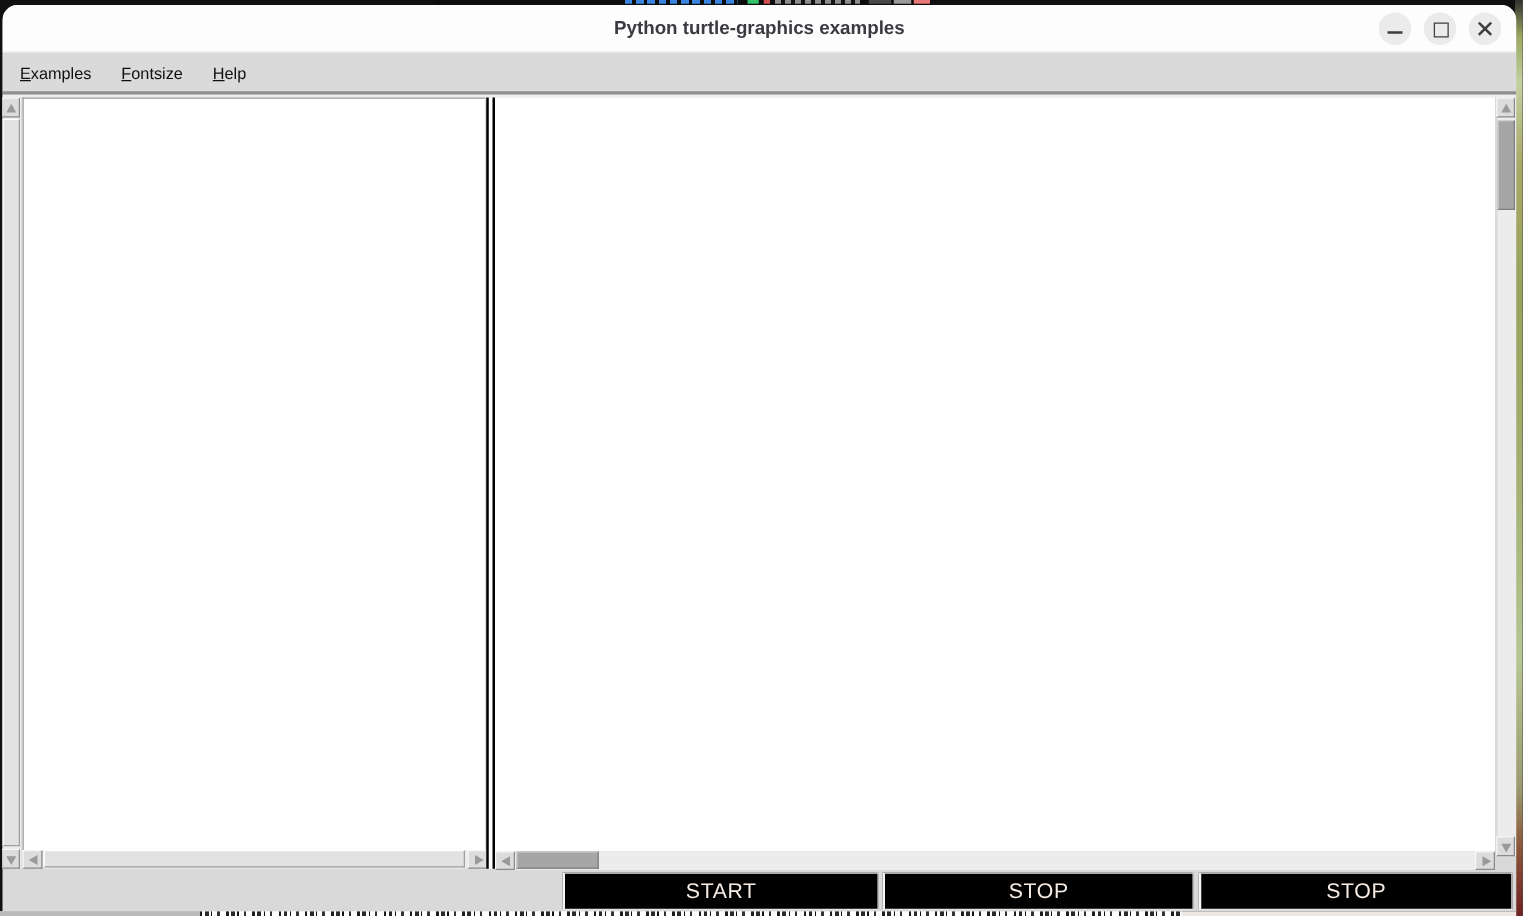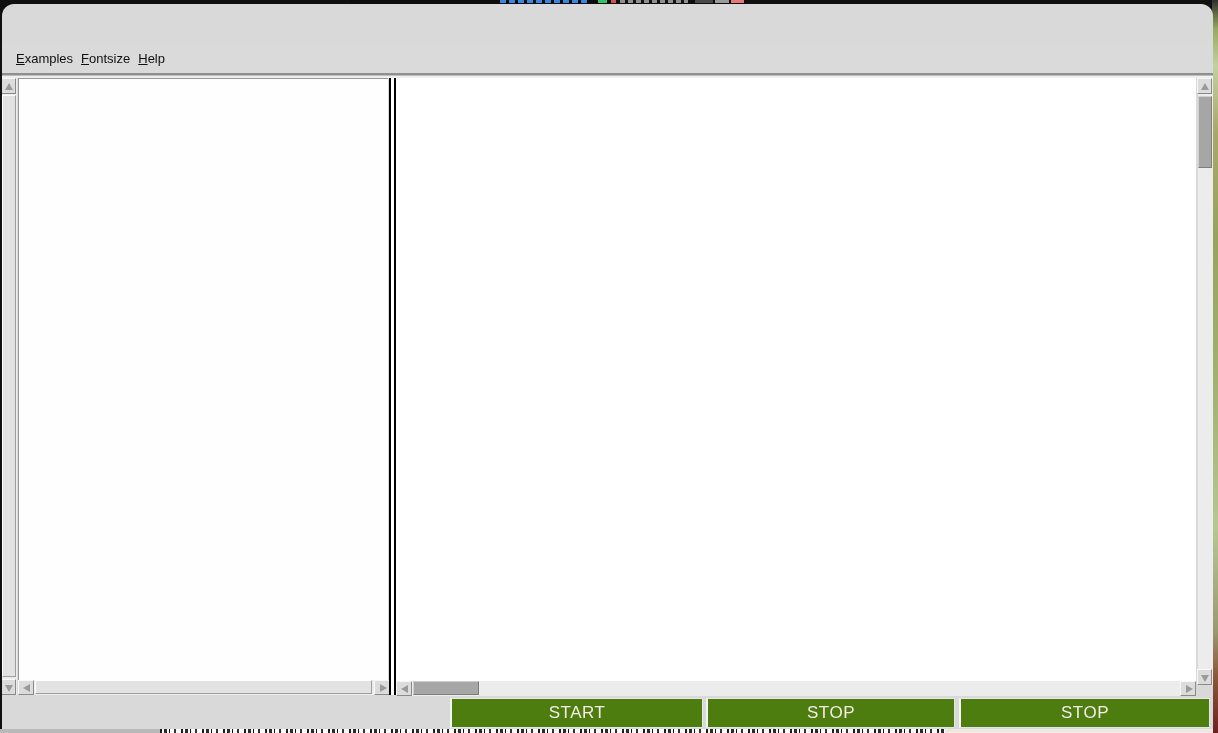--- a/index.html
+++ b/index.html
@@ -38,21 +38,21 @@
            text-align:center; font-size:15px; font-weight:700; color:#3c3a41; }
   .tb-controls { position:absolute; right:12px; top:6px; height:26px; display:flex; gap:10px; }
   .ctl { width:26px; height:26px; border-radius:50%; background:#ebebeb; position:relative; cursor:pointer; }
   .icon-minimize::after { content:""; position:absolute; left:7px; top:15px; width:12px; height:2px; background:#3d3d3d; }
   .icon-maximize::after { content:""; position:absolute; left:8px; top:8px; width:10px; height:10px; border:1.6px solid #3d3d3d; }
   .icon-close::before, .icon-close::after { content:""; position:absolute; left:6px; top:12px; width:14px; height:2px; background:#3d3d3d; }
   .icon-close::before { transform:rotate(45deg); }
   .icon-close::after  { transform:rotate(-45deg); }
 
   .menubar { position:absolute; left:0; top:39px; width:100%; height:30px; background:#dadada;
-             display:flex; align-items:center; padding-left:10px; }
+             display:flex; align-items:center; padding-left:10px; gap:16px; }
   .menu-item { font-size:13px; color:#101010; padding:3px 4px; cursor:pointer; }
   .menu-item .ul { text-decoration:underline; }
   .menu-sep { position:absolute; left:0; top:69px; width:100%; height:5px;
               background:linear-gradient(180deg,#8f8f8f 0 2px,#bdbdbd 2px 3px,#efefef 3px 5px); }
 
   
   .sb-v { position:absolute; width:15px; background:#ececec; }
   .sb-h { position:absolute; height:15px; background:#ececec; }
   .arr { position:absolute; width:15px; height:16px; background:#dcdcdc;
          border:1px solid; border-color:#f7f7f7 #8a8a8a #8a8a8a #f7f7f7; }
@@ -71,21 +71,21 @@
   .text-panel { position:absolute; left:16px; top:74px; width:370px; height:602px;
                 background:#fefefe; border-left:1px solid #9a9a9a; border-top:1px solid #9a9a9a; }
   .divider { position:absolute; left:387px; top:74px; width:7px; height:617px;
              background:#ffffff; border-left:2px solid #000000; border-right:2px solid #000000; }
   .canvas-panel { position:absolute; left:394px; top:74px; width:800px; height:603px; background:#ffffff; }
 
   
   .status-label { position:absolute; left:6px; top:694px; width:436px; height:30px;
                   background:#d6d6f8; border:1px solid #7f7f7f; outline:1px solid #efefef;
                   text-align:center; line-height:28px; font-size:20px; color:#16162c; }
-  .demo-btn { position:absolute; top:694px; height:30px; background:#4d7c0f;
+  .demo-btn { position:absolute; top:694px; height:30px; background:#000000;
               border:1px solid #e5e5e5; border-left:2px solid #f5f5f5;
               text-align:center; line-height:28px; font-size:17px; letter-spacing:0.5px;
               color:#f7ece4; cursor:default; }
   .btn-start { left:448px; width:253px; }
   .btn-stop  { left:704px; width:249px; }
   .btn-clear { left:957px; width:251px; }
 </style>
 </head>
 <body>
 
@@ -101,20 +101,28 @@
   <div class="seg seg-pink"></div>
 </div>
 <div class="right-strip"></div>
 <div class="bottom-sliver">
   <div class="bs-left"></div>
   <div class="bs-text"></div>
 </div>
 
 <div class="window">
 
+  <div class="titlebar">
+    <div class="title">Python turtle-graphics examples</div>
+    <div class="tb-controls">
+      <div class="ctl icon-minimize"></div>
+      <div class="ctl icon-maximize"></div>
+      <div class="ctl icon-close"></div>
+    </div>
+  </div>
 
   <div class="menubar">
     <span class="menu-item"><span class="ul">E</span>xamples</span>
     <span class="menu-item"><span class="ul">F</span>ontsize</span>
     <span class="menu-item"><span class="ul">H</span>elp</span>
   </div>
   <div class="menu-sep"></div>
 
   <div class="sb-v" style="left:0; top:74px; height:617px;">
     <div class="arr arr-up" style="left:-1px; top:0;"></div>

